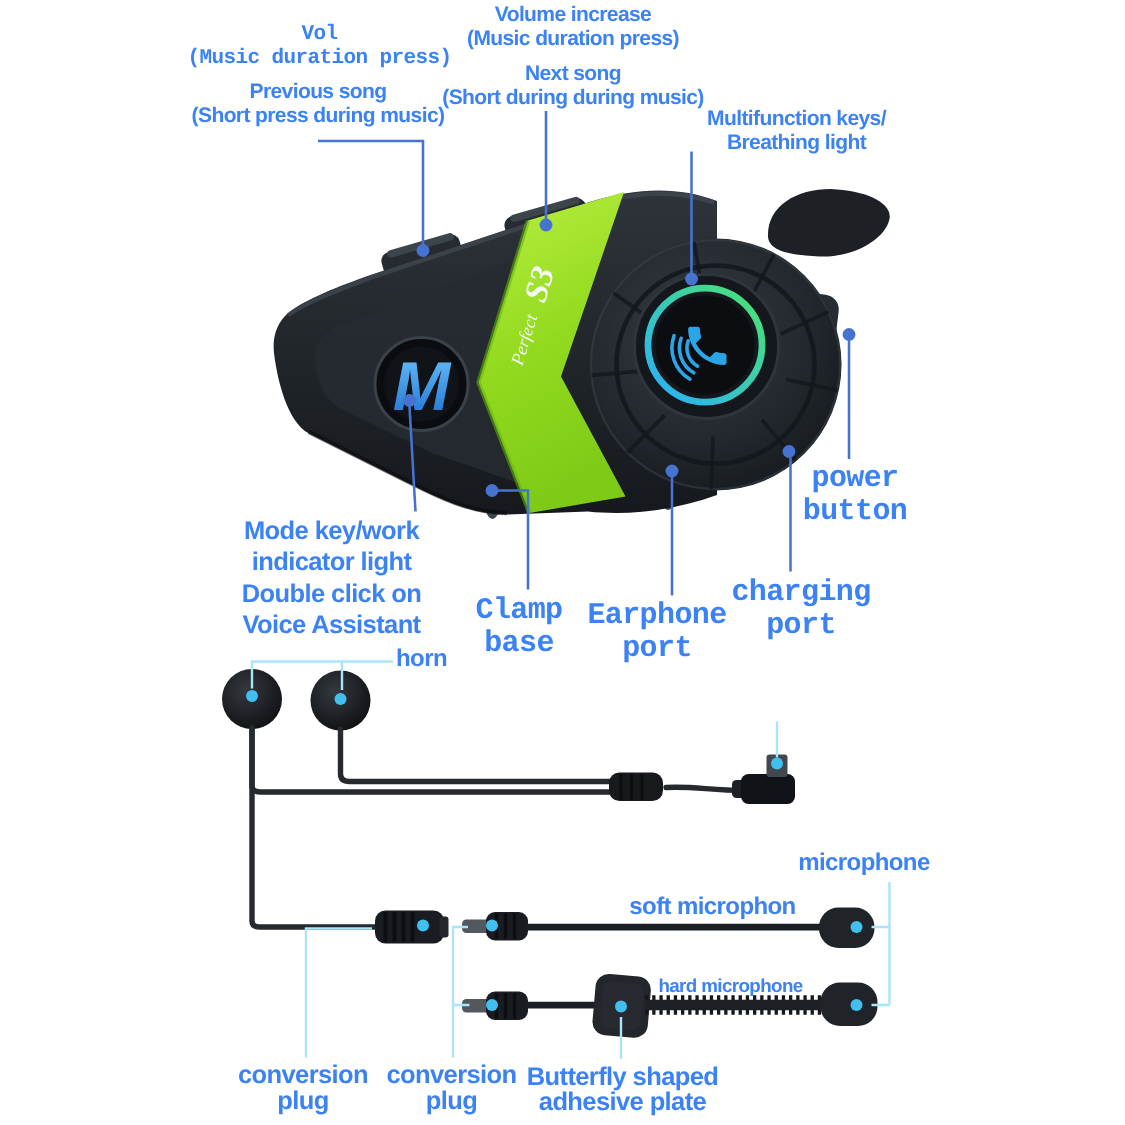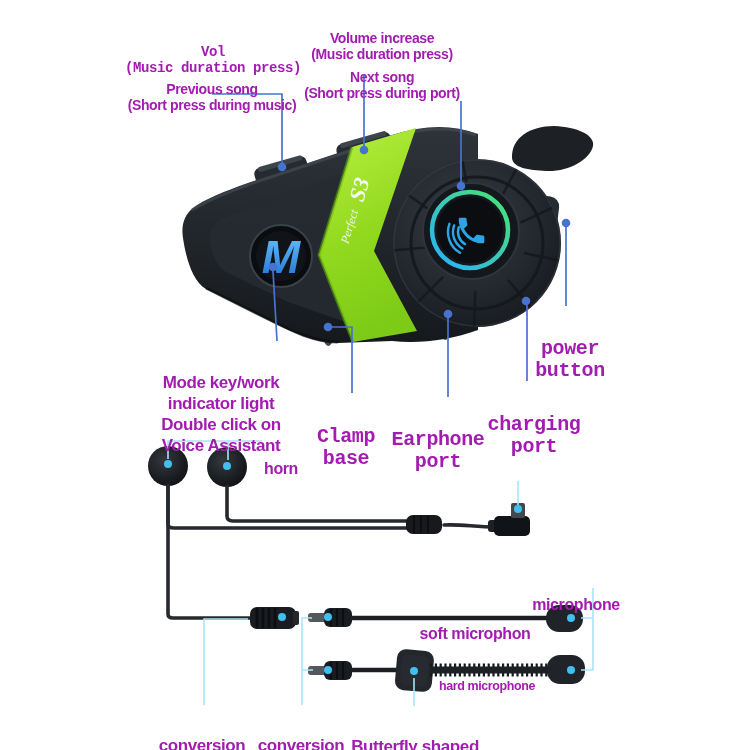--- a/index.html
+++ b/index.html
@@ -1,20 +1,20 @@
 <!DOCTYPE html>
 <html><head>
 <meta charset="utf-8">
 <style>
   html,body{margin:0;padding:0;background:#fff;}
   #stage{position:relative;width:750px;height:750px;background:#fff;overflow:hidden;
          font-family:"Liberation Sans",sans-serif;}
   #art{position:absolute;left:0;top:0;}
   .lbl{position:absolute;transform:translateX(-50%);text-align:center;white-space:pre-line;
-       color:#a21caf;font-weight:700;letter-spacing:-0.4px;z-index:5;margin-top:29px;}
+       color:#3b82f6;font-weight:700;letter-spacing:-0.4px;z-index:5;}
   .fs14{font-size:14px;line-height:16px;}
   .fs15{font-size:17px;line-height:17px;}
   .fs16{font-size:16px;line-height:17px;}
   .fs17{font-size:17px;line-height:21px;}
   .fs20{font-size:20px;line-height:22px;font-family:Liberation Mono, monospace;}
   .fs12{font-size:12.5px;line-height:14px;text-align:right;}
 </style>
 </head>
 <body>
 
@@ -233,21 +233,23 @@
   </g>
 </svg>
 
 <div class="lbl fs14" style="left:213px;top:15px;font-family:Liberation Mono, monospace;">Vol
 (Music duration press)</div>
 <div class="lbl fs14" style="left:212px;top:52px;">Previous song
 (Short press during music)</div>
 <div class="lbl fs14" style="left:382px;top:1px;">Volume increase
 (Music duration press)</div>
 <div class="lbl fs14" style="left:382px;top:40px;">Next song
-(Short press during port)</div>
+(Short during during music)</div>
+<div class="lbl fs14" style="left:531px;top:70px;">Multifunction keys/
+Breathing light</div>
 <div class="lbl fs20" style="left:570px;top:309px;">power
 button</div>
 <div class="lbl fs17" style="left:221px;top:343px;">Mode key/work
 indicator light
 Double click on
 Voice Assistant</div>
 <div class="lbl fs20" style="left:346px;top:397px;">Clamp
 base</div>
 <div class="lbl fs20" style="left:438px;top:400px;">Earphone
 port</div>

